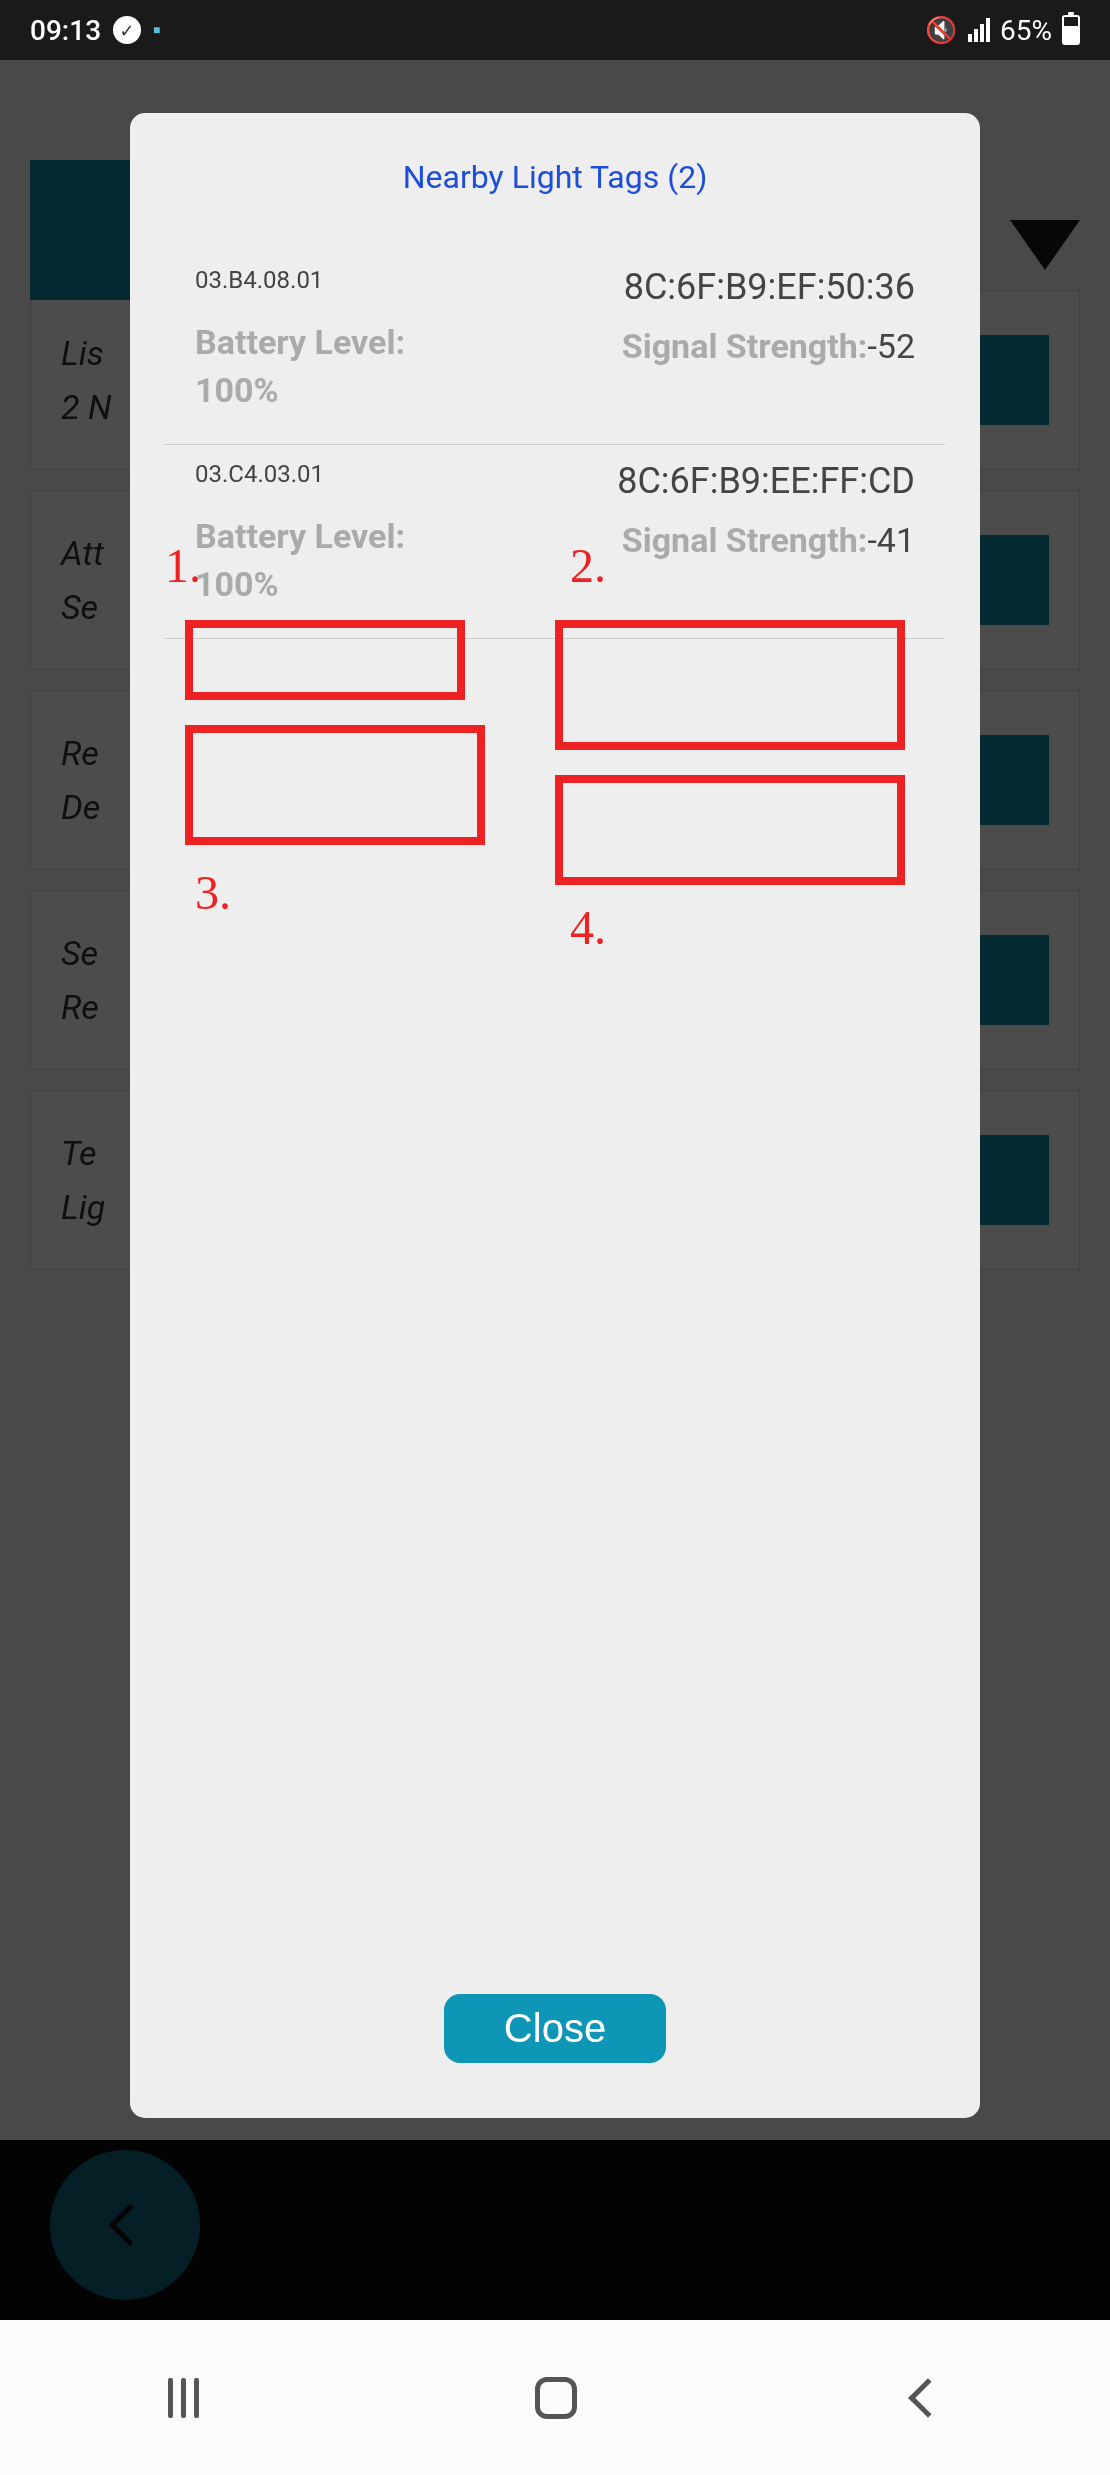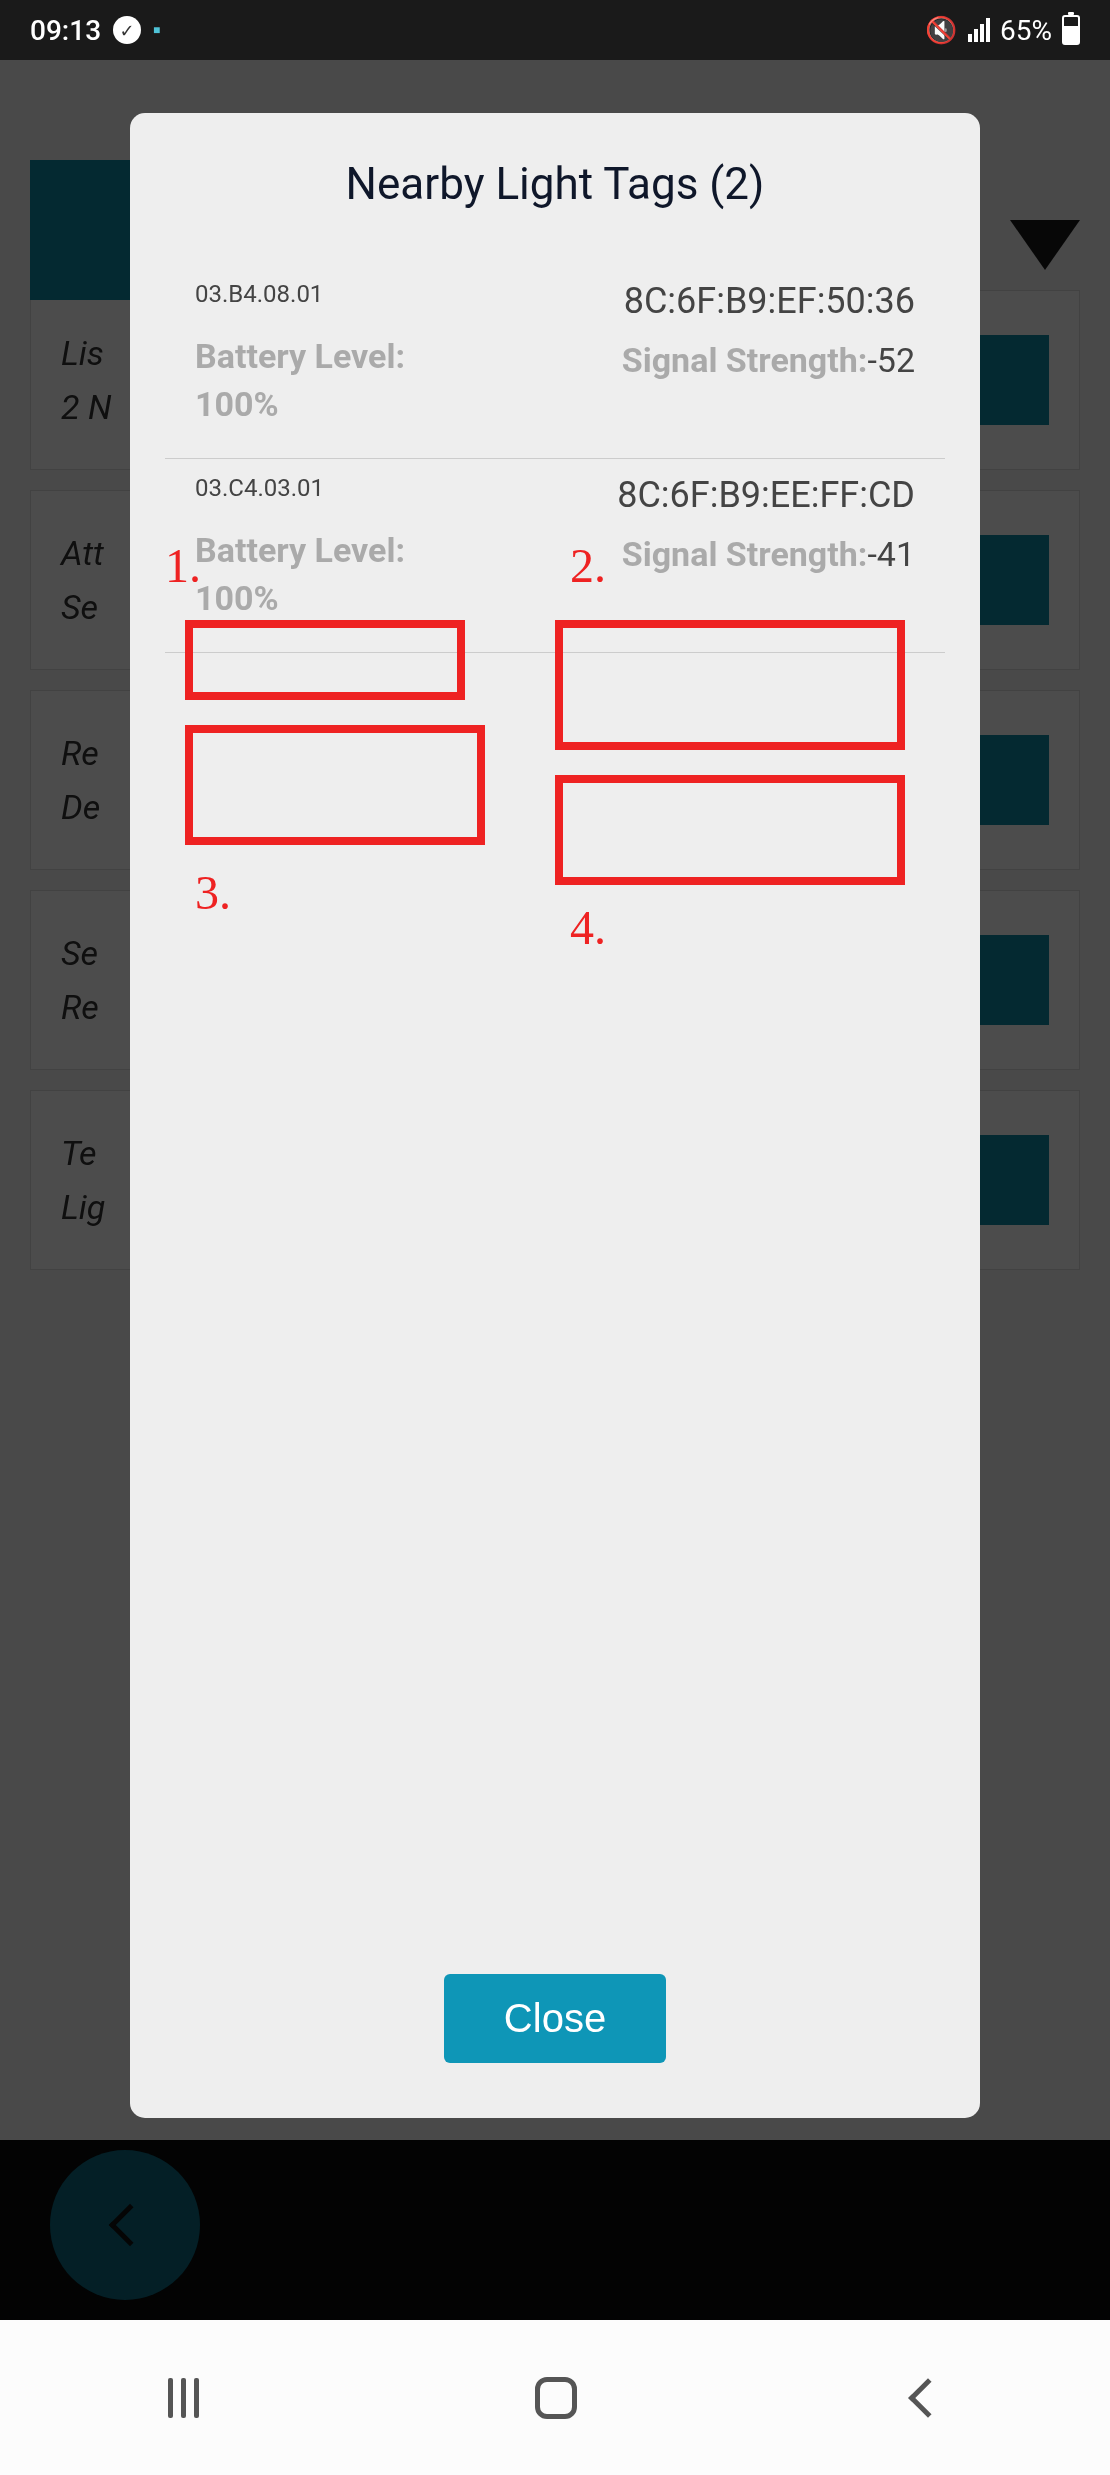--- a/index.html
+++ b/index.html
@@ -197,22 +197,22 @@
       height: 2005px;
       background: #eeeeee;
       border-radius: 15px;
       z-index: 100;
       display: flex;
       flex-direction: column;
       padding: 45px 35px;
     }
     .modal-title {
       text-align: center;
-      font-size: 44px;
-      color: #0f172a;
+      font-size: 32px;
+      color: #1d4ed8;
       font-weight: 400;
       margin-bottom: 55px;
     }
     .tag-list {
       flex: 1;
     }
     .tag-item {
       display: flex;
       padding: 15px 30px 30px;
       border-bottom: 1px solid #ccc;
@@ -248,22 +248,22 @@
     }
     .tag-signal-row {
       margin-top: 15px;
     }
     .close-button {
       align-self: center;
       background: #0e96b7;
       color: white;
       font-size: 40px;
       border: none;
-      padding: 22px 60px;
-      border-radius: 6px;
+      padding: 12px 60px;
+      border-radius: 16px;
       cursor: pointer;
       margin-bottom: 10px;
     }
     
     .annotation-box {
       position: absolute;
       border: 8px solid #ee2222;
       z-index: 200;
       pointer-events: none;
     }

